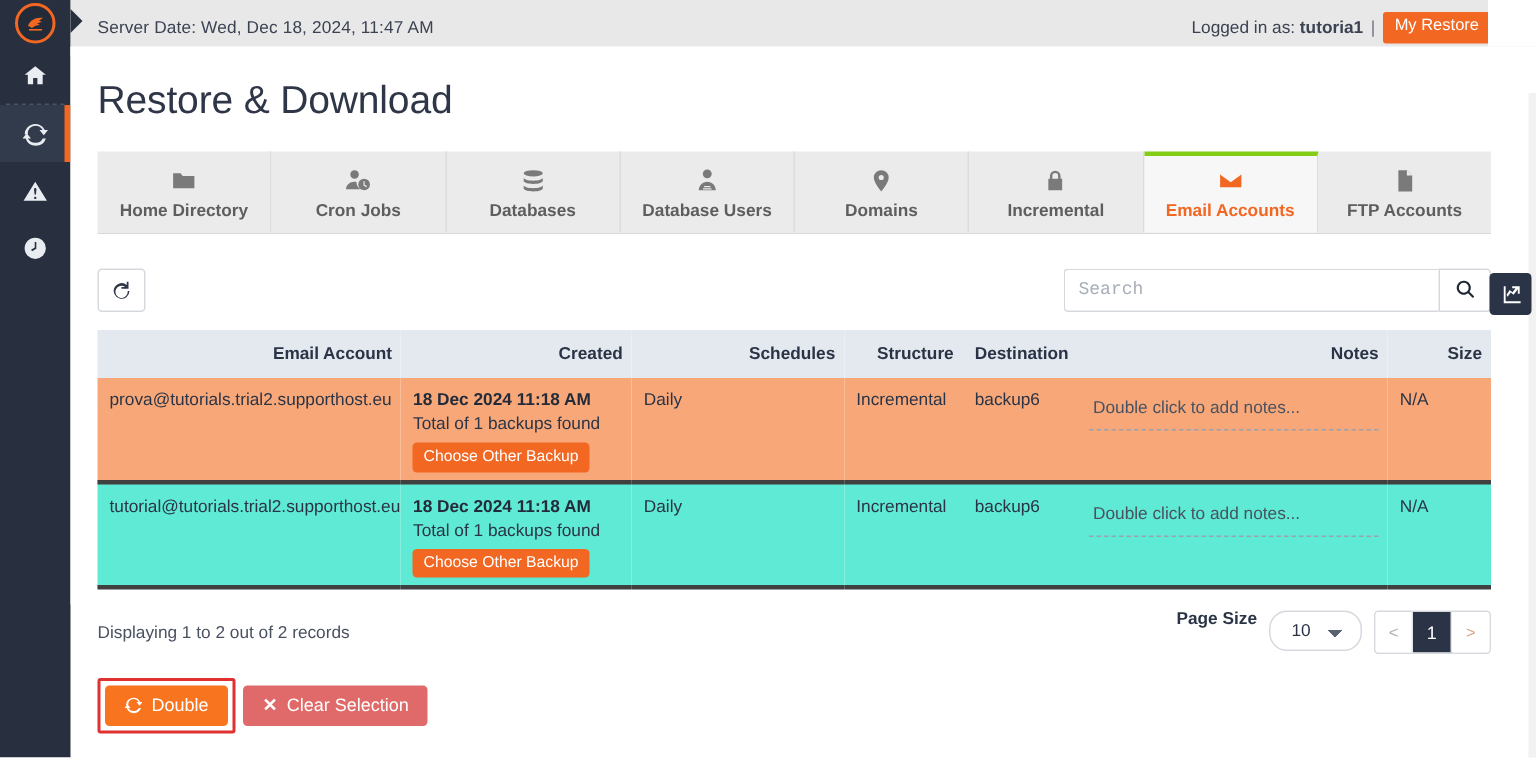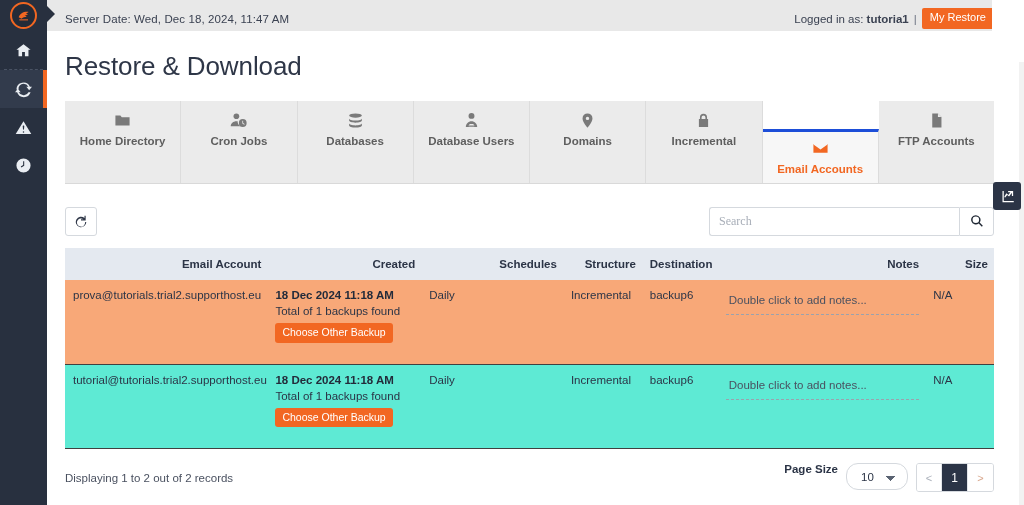--- a/index.html
+++ b/index.html
@@ -91,57 +91,57 @@
     text-align: center; padding: 9px 2px 8px; cursor: pointer;
     position: relative; min-width: 0;
   }
   .tab:last-child { border-right: none; }
   .tab .ticon { height: 20px; display: flex; align-items: center; justify-content: center; }
   .tab .ticon svg { width: 17px; height: 17px; fill: #7a7a7a; }
   .tab .tlabel {
     display: block; font-size: 11.5px; color: #5e5e5e; margin-top: 5px;
     font-weight: bold; white-space: nowrap; overflow: hidden; text-overflow: ellipsis;
   }
-  .tab.active { background: #f7f7f7; border-top: 3px solid #1d4ed8; padding-top: 6px; margin-top: 28px; }
+  .tab.active { background: #f7f7f7; border-top: 3px solid #84cc16; padding-top: 6px; }
   .tab.active .tlabel { color: #f26722; }
   .tab.active .ticon svg { fill: #f26722; }
 
   
   .toolbar {
     display: flex; align-items: center; margin-top: 22px; height: 30px;
   }
   .refresh-btn {
     width: 32px; height: 29px; border: 1px solid #d5d9de; background: #fff;
     border-radius: 3px; display: flex; align-items: center; justify-content: center;
     cursor: pointer;
   }
   .refresh-btn svg { width: 14px; height: 14px; fill: #2e3647; }
   .search-wrap { margin-left: auto; display: flex; height: 29px; }
   .search-input {
     width: 250px; height: 29px; border: 1px solid #d5d9de; border-right: none;
     border-radius: 3px 0 0 3px; padding: 0 9px; font-size: 12px; color: #0c4a6e;
-    font-family: Liberation Serif, serif; background: #fff; outline: none;
+    font-family: Liberation Mono, monospace; background: #fff; outline: none;
   }
   .search-input::placeholder { color: #a8aeb8; }
   .search-btn {
     width: 35px; height: 29px; border: 1px solid #d5d9de; background: #fff;
     border-radius: 0 3px 3px 0; display: flex; align-items: center; justify-content: center;
     cursor: pointer;
   }
   .search-btn svg { width: 14px; height: 14px; fill: #1f2733; }
 
   
   table.grid { width: 100%; border-collapse: collapse; margin-top: 12px; table-layout: fixed; }
   table.grid thead th {
     background: #e4e9f0; color: #2b3446; font-size: 11.5px; font-weight: bold;
     text-align: right; padding: 10px 6px 10px 8px; border: none;
   }
   table.grid tbody td {
-    font-size: 11.5px; color: #2b3446; padding: 9px 6px 21px 8px;
-    vertical-align: top; border-bottom: 1px solid #404040; margin-top: 28px;
+    font-size: 11.5px; color: #2b3446; padding: 9px 6px 5px 8px;
+    vertical-align: top; border-bottom: 3px solid #404040; margin-top: 28px;
   }
   tr.row-selected td { background: #f8a878; border-bottom: 1px solid #f39a63; }
   tr.row-plain td { background: #5eead4; }
   .c-email { width: 200px; }
   .c-created { width: 152px; }
   .c-sched { width: 140px; }
   .c-struct { width: 78px; }
   .c-dest { width: 75px; }
   .c-notes { width: 205px; }
   .c-size { width: 68px; }

